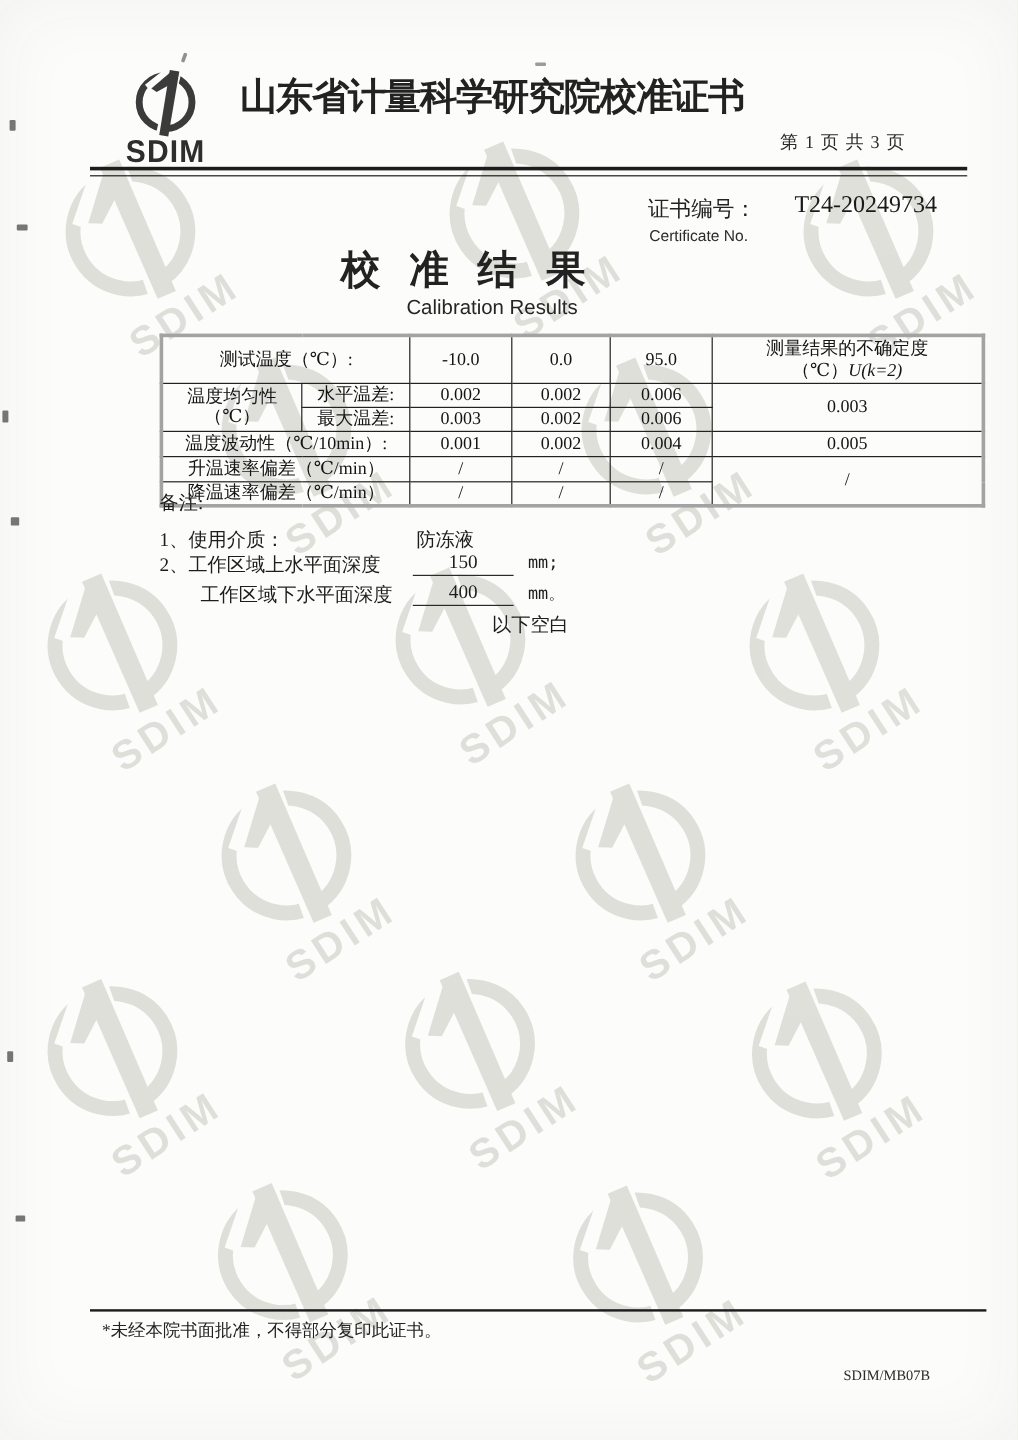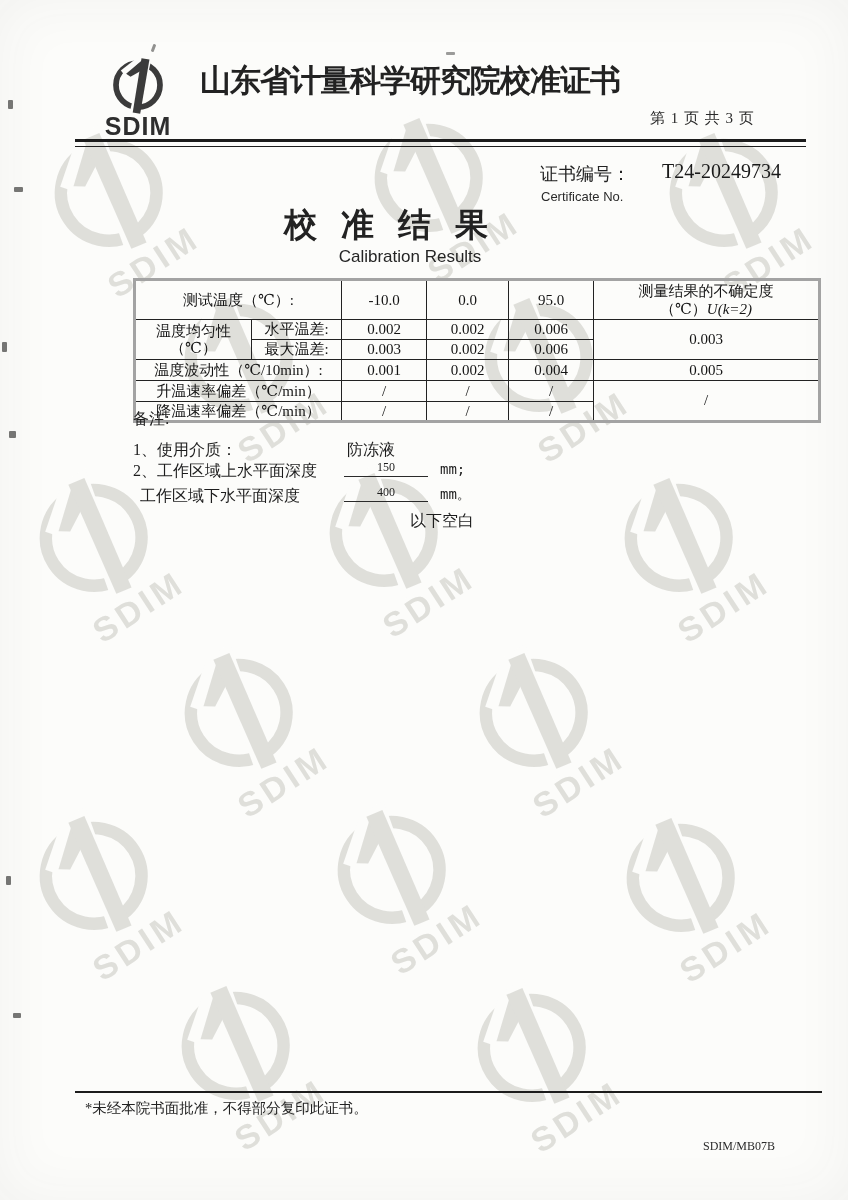--- a/index.html
+++ b/index.html
@@ -88,21 +88,21 @@
     border:1.5px solid #222;text-align:center;vertical-align:middle;
     padding:0 2px;line-height:17px;overflow:hidden;white-space:nowrap;
   }
   table.results{border:3px solid #a3a3a3;}
   table.results td.hdr{line-height:18px;}
   .u-ital{font-style:italic;font-family:"Liberation Serif",serif;}
 
   
   .note-line{position:absolute;font-size:16px;color:#1d1d1d;white-space:nowrap;}
   .blank-field{
-    position:absolute;width:84px;text-align:center;font-size:12px;color:#1d1d1d;
+    position:absolute;width:84px;text-align:center;font-size:16px;color:#1d1d1d;
     border-bottom:1.5px solid #2a2a2a;padding-bottom:1px;
   }
 
   
   .footer-rule{position:absolute;left:75px;top:1091px;width:747px;height:0;border-top:2px solid #1c1c1c;}
   .footer-note{position:absolute;left:85px;font-size:14.5px;color:#222;white-space:nowrap;}
   .form-code{position:absolute;left:703px;top:1139px;font-size:12px;color:#2a2a2a;
     font-family:"Liberation Serif",serif;}
 
   
@@ -296,21 +296,21 @@
       </table>
 
     <div class="note-line" style="left:133px;top:409px">备注:</div>
     <div class="note-line" style="left:133px;top:440px">1、使用介质：</div>
     <div class="note-line" style="left:347px;top:440px">防冻液</div>
 
     <div class="note-line" style="left:133px;top:461px">2、工作区域上水平面深度</div>
     <div class="blank-field" style="left:344px;top:460px">150</div>
     <div class="note-line" style="left:440px;top:461px;font-family:'DejaVu Sans Mono',monospace;font-size:14px">mm;</div>
 
-    <div class="note-line" style="left:140px;top:486px">工作区域下水平面深度</div>
+    <div class="note-line" style="left:167px;top:486px">工作区域下水平面深度</div>
     <div class="blank-field" style="left:344px;top:485px">400</div>
     <div class="note-line" style="left:440px;top:486px;font-family:'DejaVu Sans Mono',monospace;font-size:14px">mm。</div>
 
     <div class="note-line" style="left:410px;top:511px">以下空白</div>
 
     <div class="footer-rule"></div>
     <div class="footer-note" style="top:1099px">*未经本院书面批准，不得部分复印此证书。</div>
     <div class="form-code">SDIM/MB07B</div>
 
     <div class="speck" style="left:8px;top:100px;width:5px;height:9px"></div>

